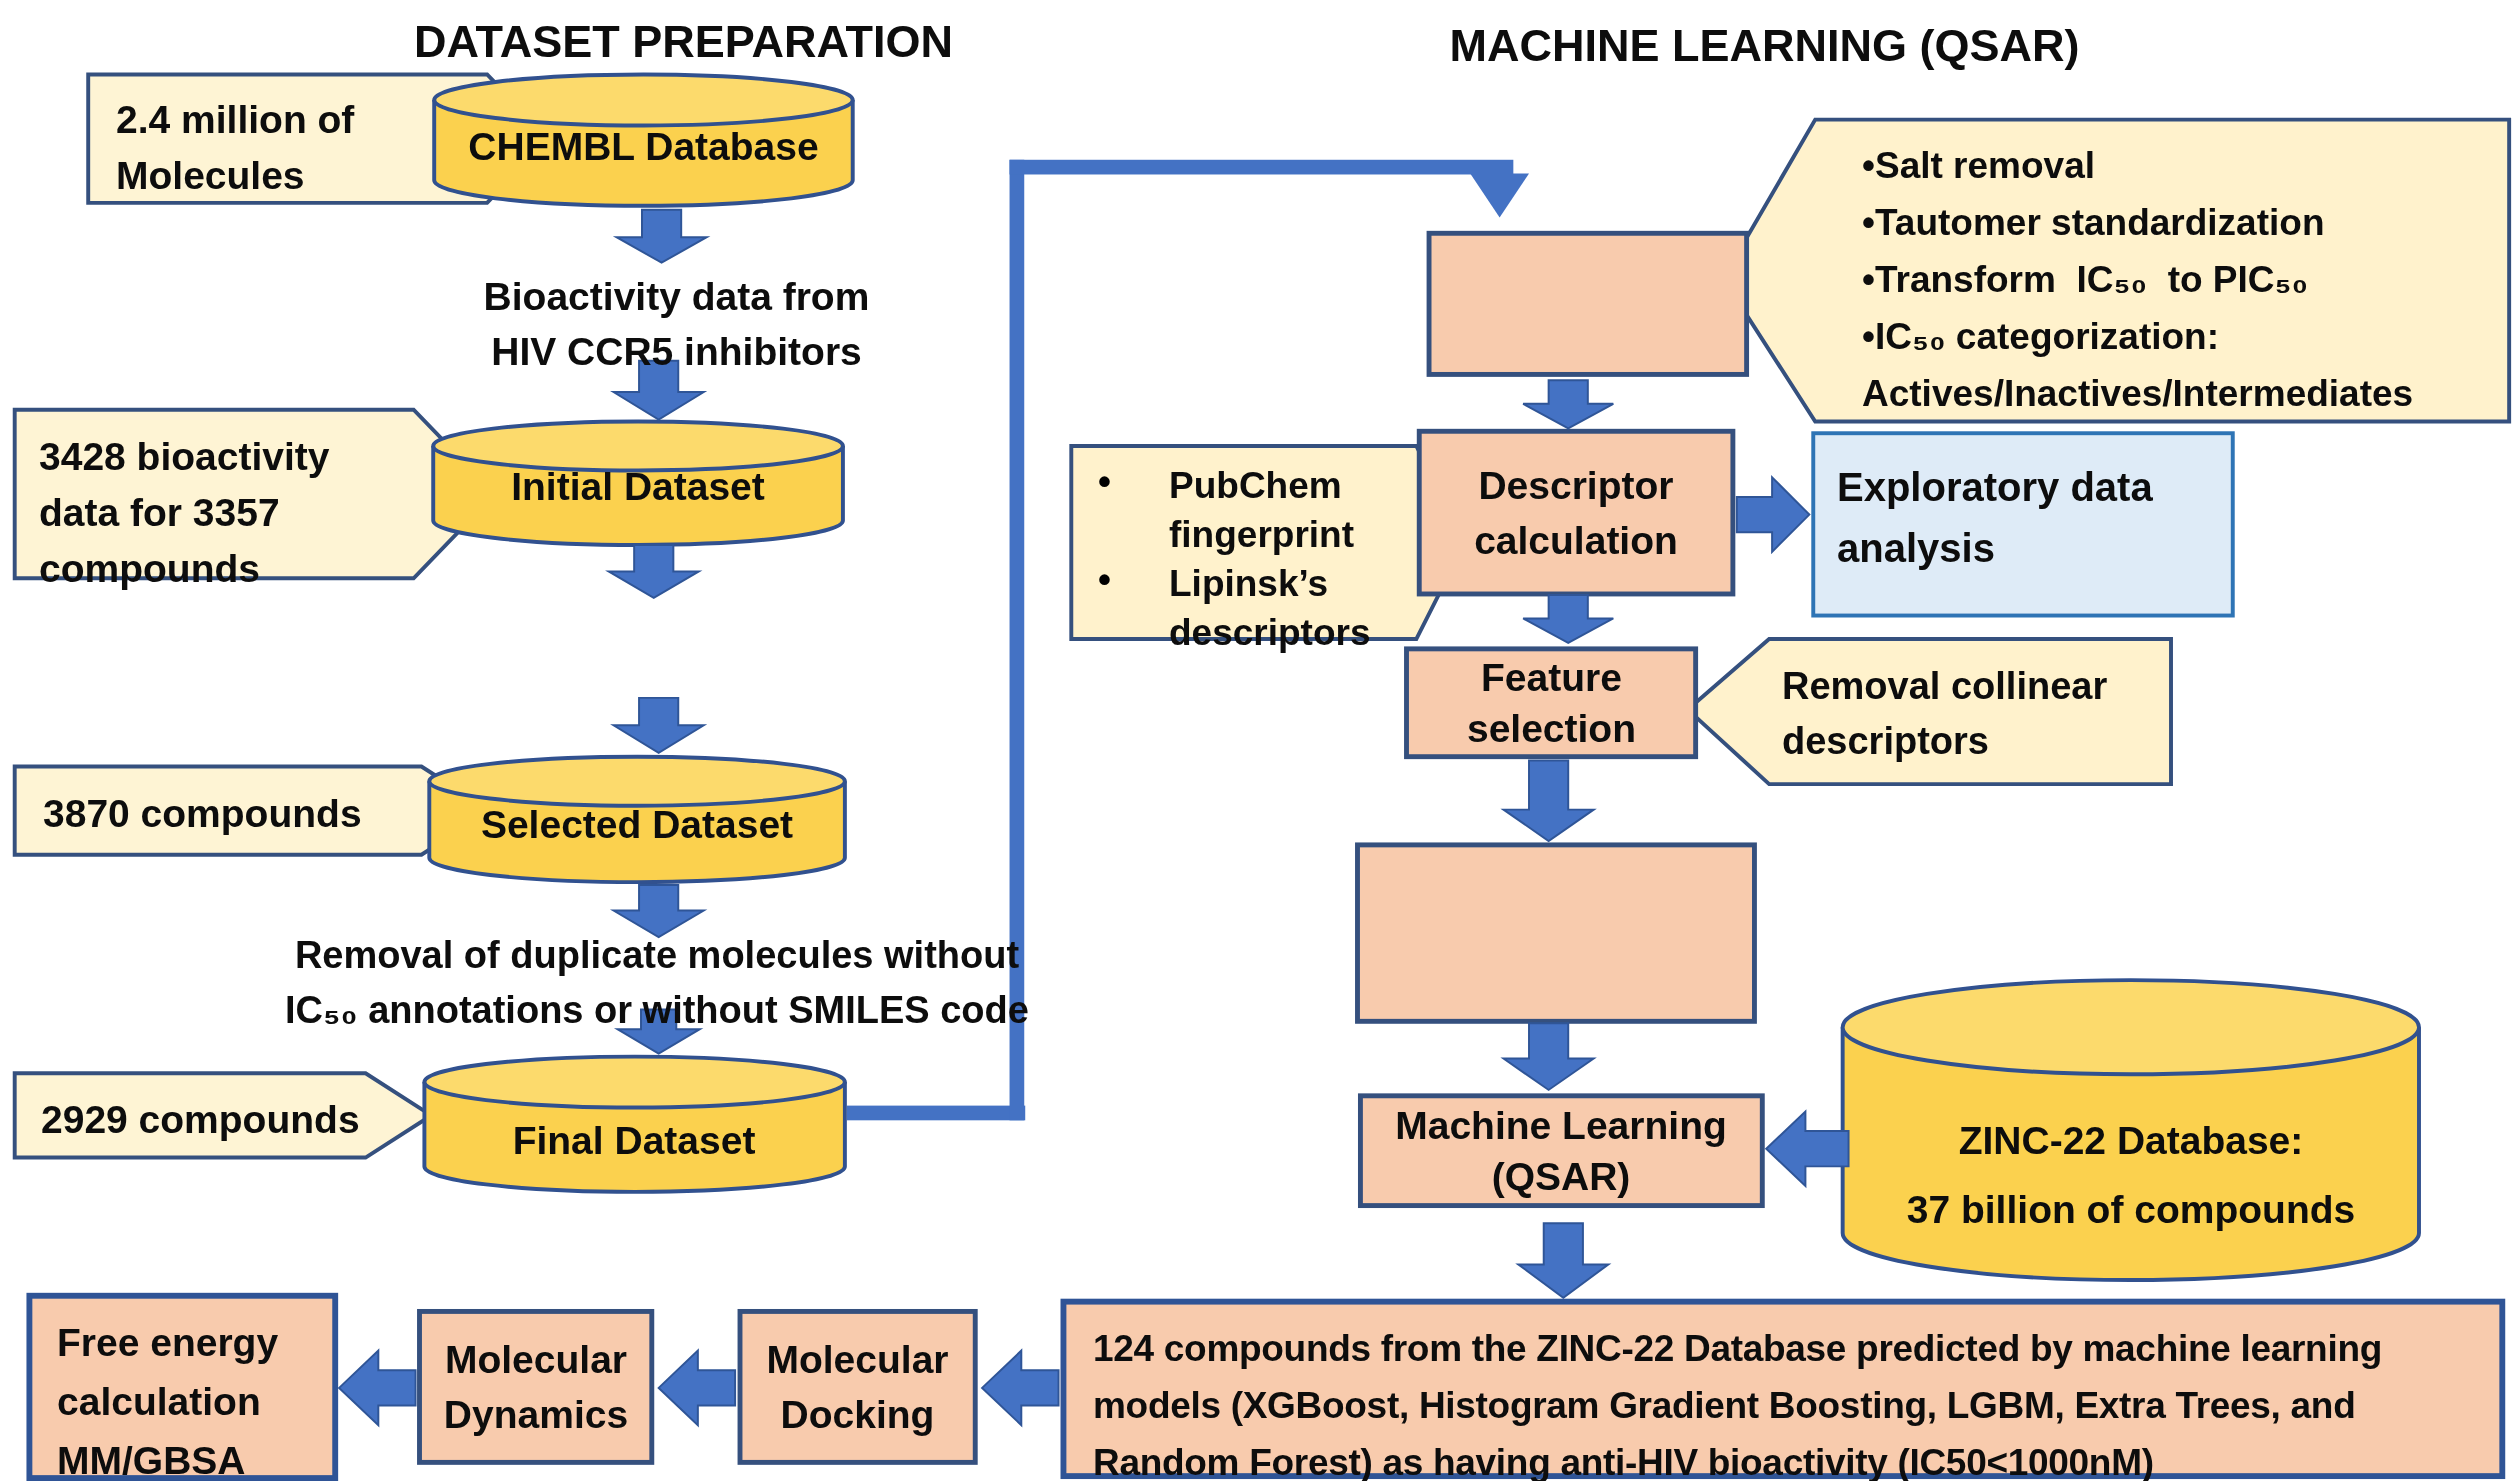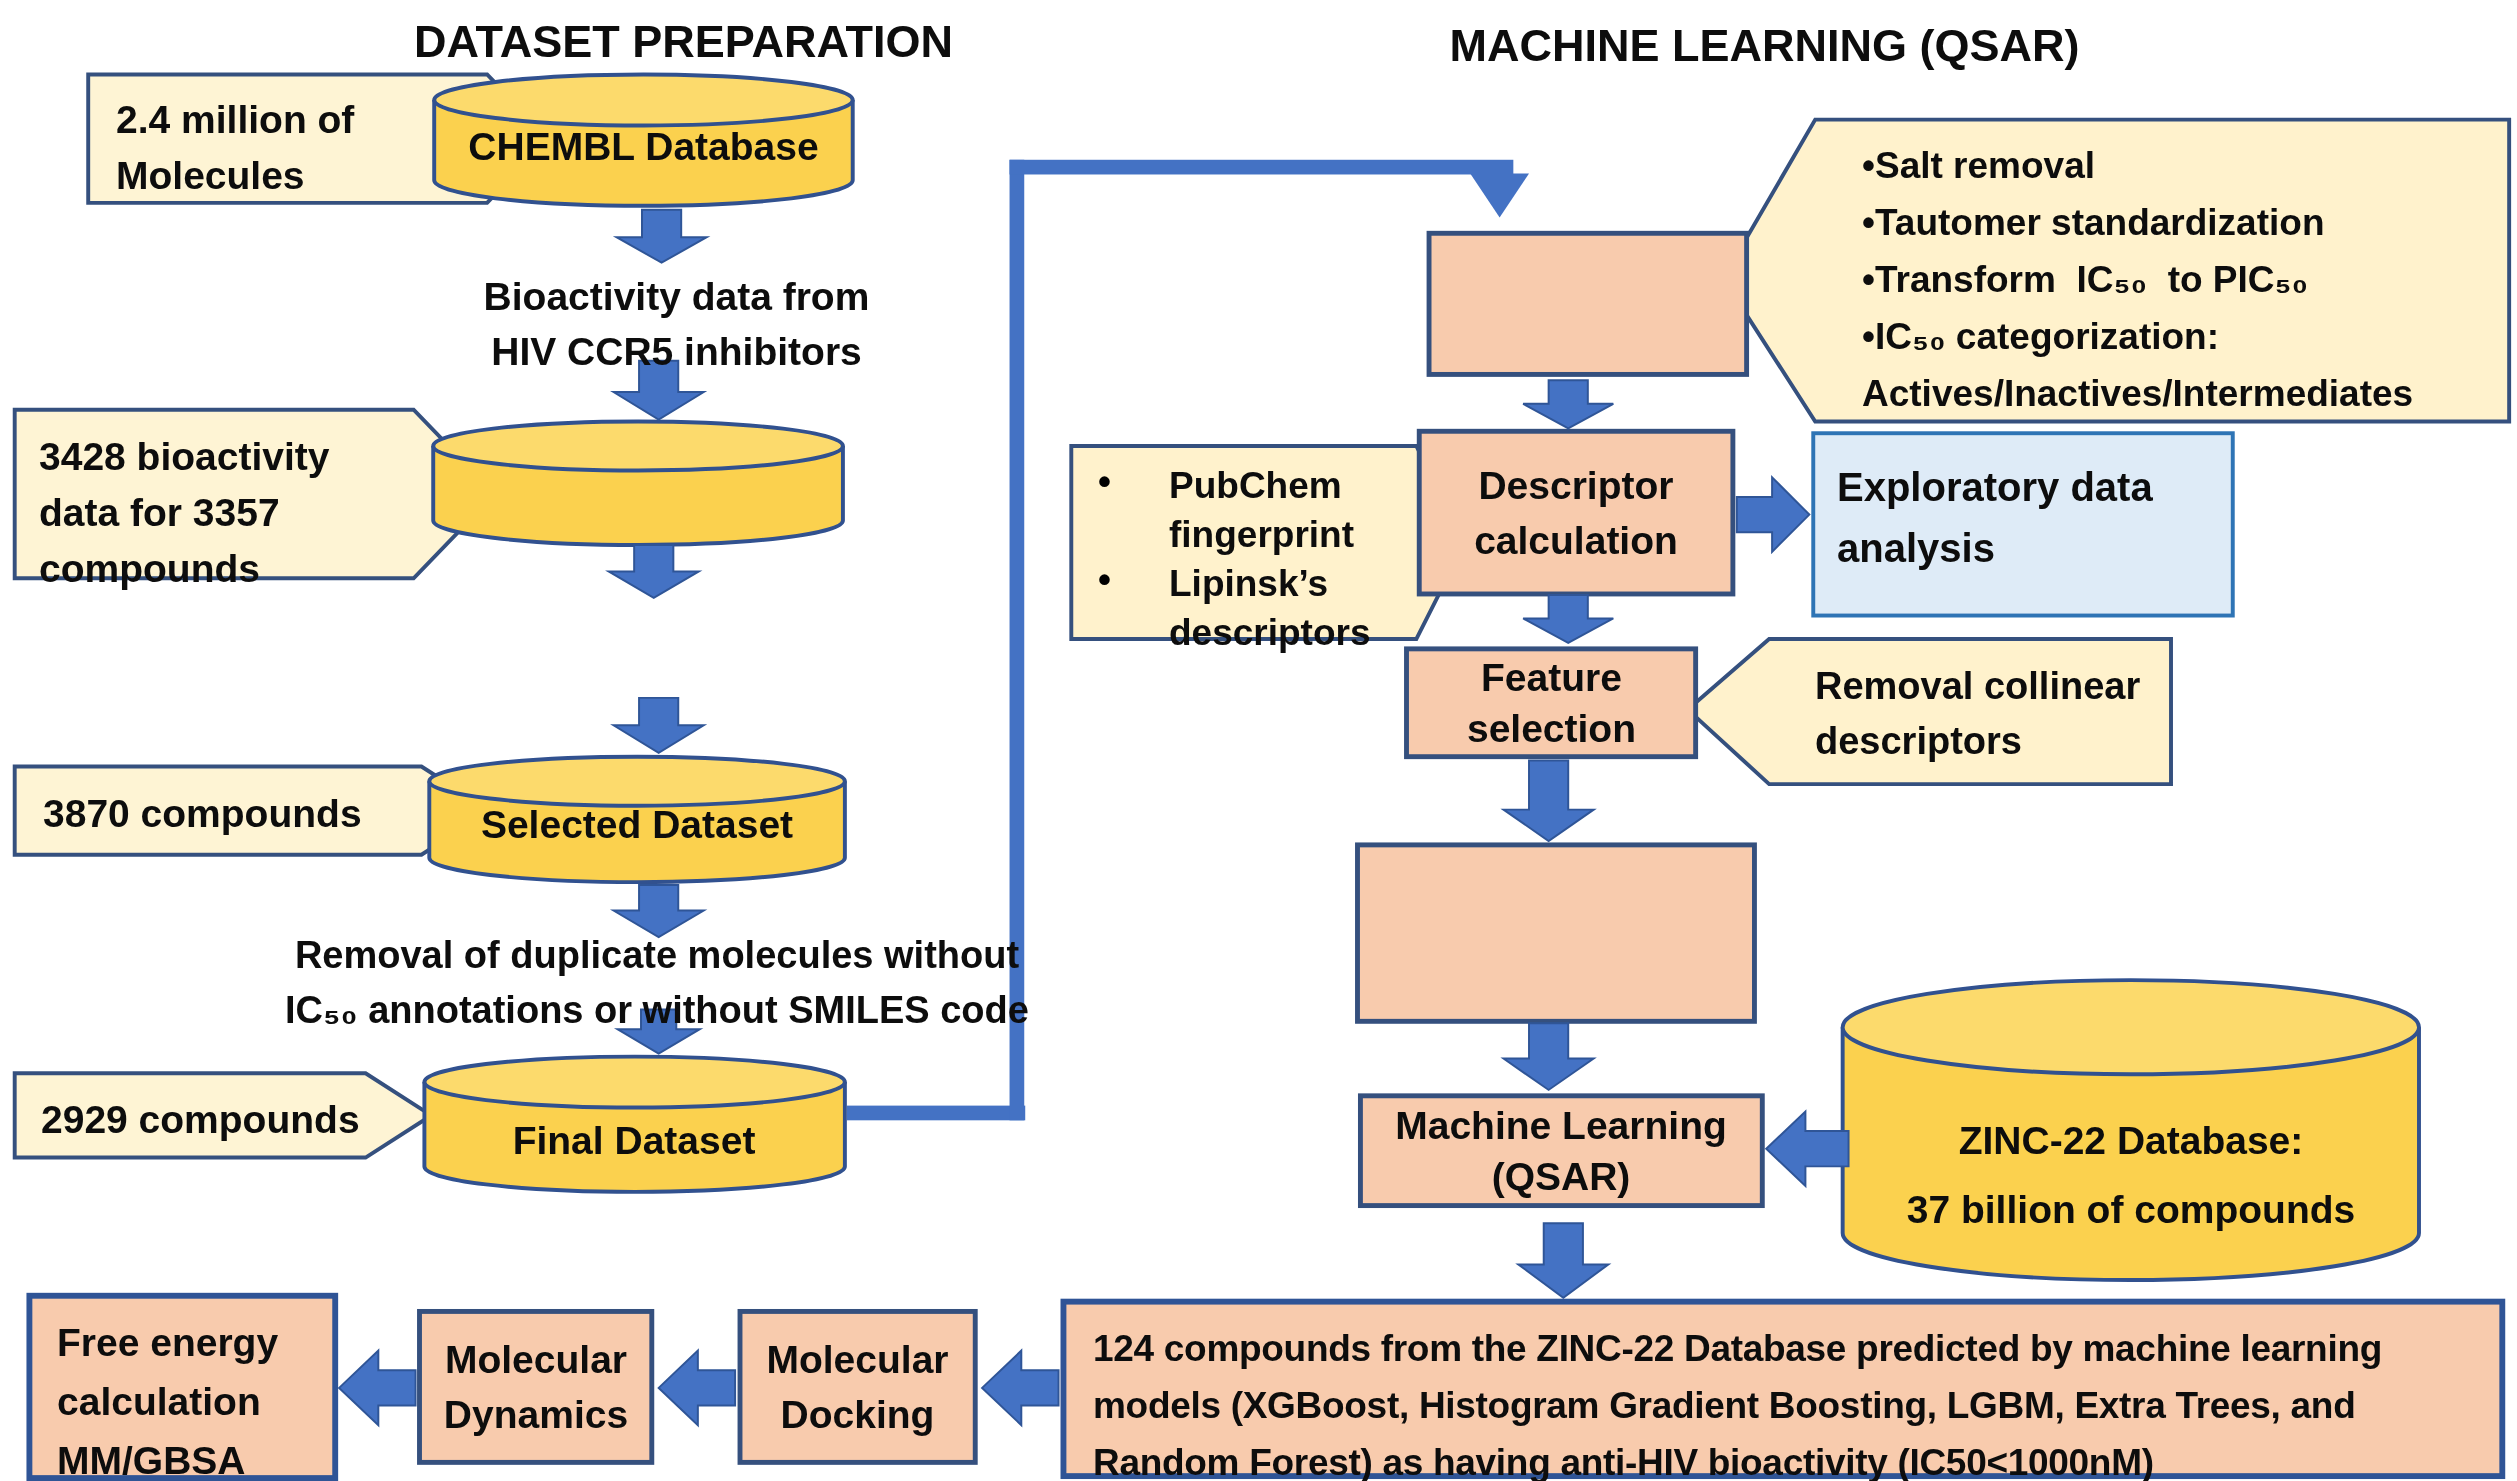--- a/index.html
+++ b/index.html
@@ -103,20 +103,21 @@
   <div class="txt title center" style="left:1402px;top:15.7px;width:725px;">MACHINE LEARNING (QSAR)</div>
 
   <div class="txt big" style="left:116px;top:92px;line-height:56px;">2.4 million of
 Molecules</div>
   <div class="txt big flexc" style="left:434px;top:93px;width:419px;height:108px;">CHEMBL Database</div>
   <div class="txt big center" style="left:353px;top:269px;width:647px;line-height:55px;">Bioactivity data from
 HIV CCR5 inhibitors</div>
   <div class="txt big" style="left:39px;top:429px;line-height:56px;">3428 bioactivity
 data for 3357
 compounds</div>
+  <div class="txt big flexc" style="left:433px;top:441px;width:410px;height:93px;">Initial Dataset</div>
   <div class="txt big" style="left:43px;top:788px;">3870 compounds</div>
   <div class="txt big flexc" style="left:429px;top:776px;width:416px;height:98px;">Selected Dataset</div>
   <div class="txt center" style="left:270px;top:928px;width:774px;line-height:55px;font-size:38px;">Removal of duplicate molecules without
 IC₅₀ annotations or without SMILES code</div>
   <div class="txt big" style="left:41px;top:1094px;">2929 compounds</div>
   <div class="txt big flexc" style="left:424px;top:1100px;width:420px;height:83px;">Final Dataset</div>
 
   <div class="txt" style="left:1862px;top:137px;width:647px;line-height:57px;font-size:37px;">•Salt removal
 •Tautomer standardization
 •Transform  IC₅₀  to PIC₅₀
@@ -135,21 +136,21 @@
 descriptors</span>
     </div>
   </div>
 
   <div class="txt big flexc" style="left:1419px;top:431px;width:314px;height:163px;line-height:55px;">Descriptor
 calculation</div>
   <div class="txt" style="left:1837px;top:457px;width:382px;line-height:61px;font-size:40px;">Exploratory data
 analysis</div>
   <div class="txt big flexc" style="left:1407px;top:649px;width:289px;height:108px;line-height:51px;">Feature
 selection</div>
-  <div class="txt" style="left:1782px;top:659px;width:382px;line-height:55px;font-size:38px;margin-left:33px;">Removal collinear
+  <div class="txt" style="left:1782px;top:659px;width:382px;line-height:55px;font-size:38px;">Removal collinear
 descriptors</div>
   <div class="txt big flexc" style="left:1360px;top:1096px;width:402px;height:110px;line-height:51px;">Machine Learning
 (QSAR)</div>
   <div class="txt big center" style="left:1843px;top:1106px;width:576px;line-height:69px;">ZINC-22 Database:
 37 billion of compounds</div>
   <div class="txt" style="left:1093px;top:1320px;width:1397px;line-height:57px;font-size:37px;letter-spacing:-0.3px;">124 compounds from the ZINC-22 Database predicted by machine learning
 models (XGBoost, Histogram Gradient Boosting, LGBM, Extra Trees, and
 Random Forest) as having anti-HIV bioactivity (IC50&lt;1000nM)</div>
 
   <div class="txt big" style="left:57px;top:1313px;line-height:59px;">Free energy

